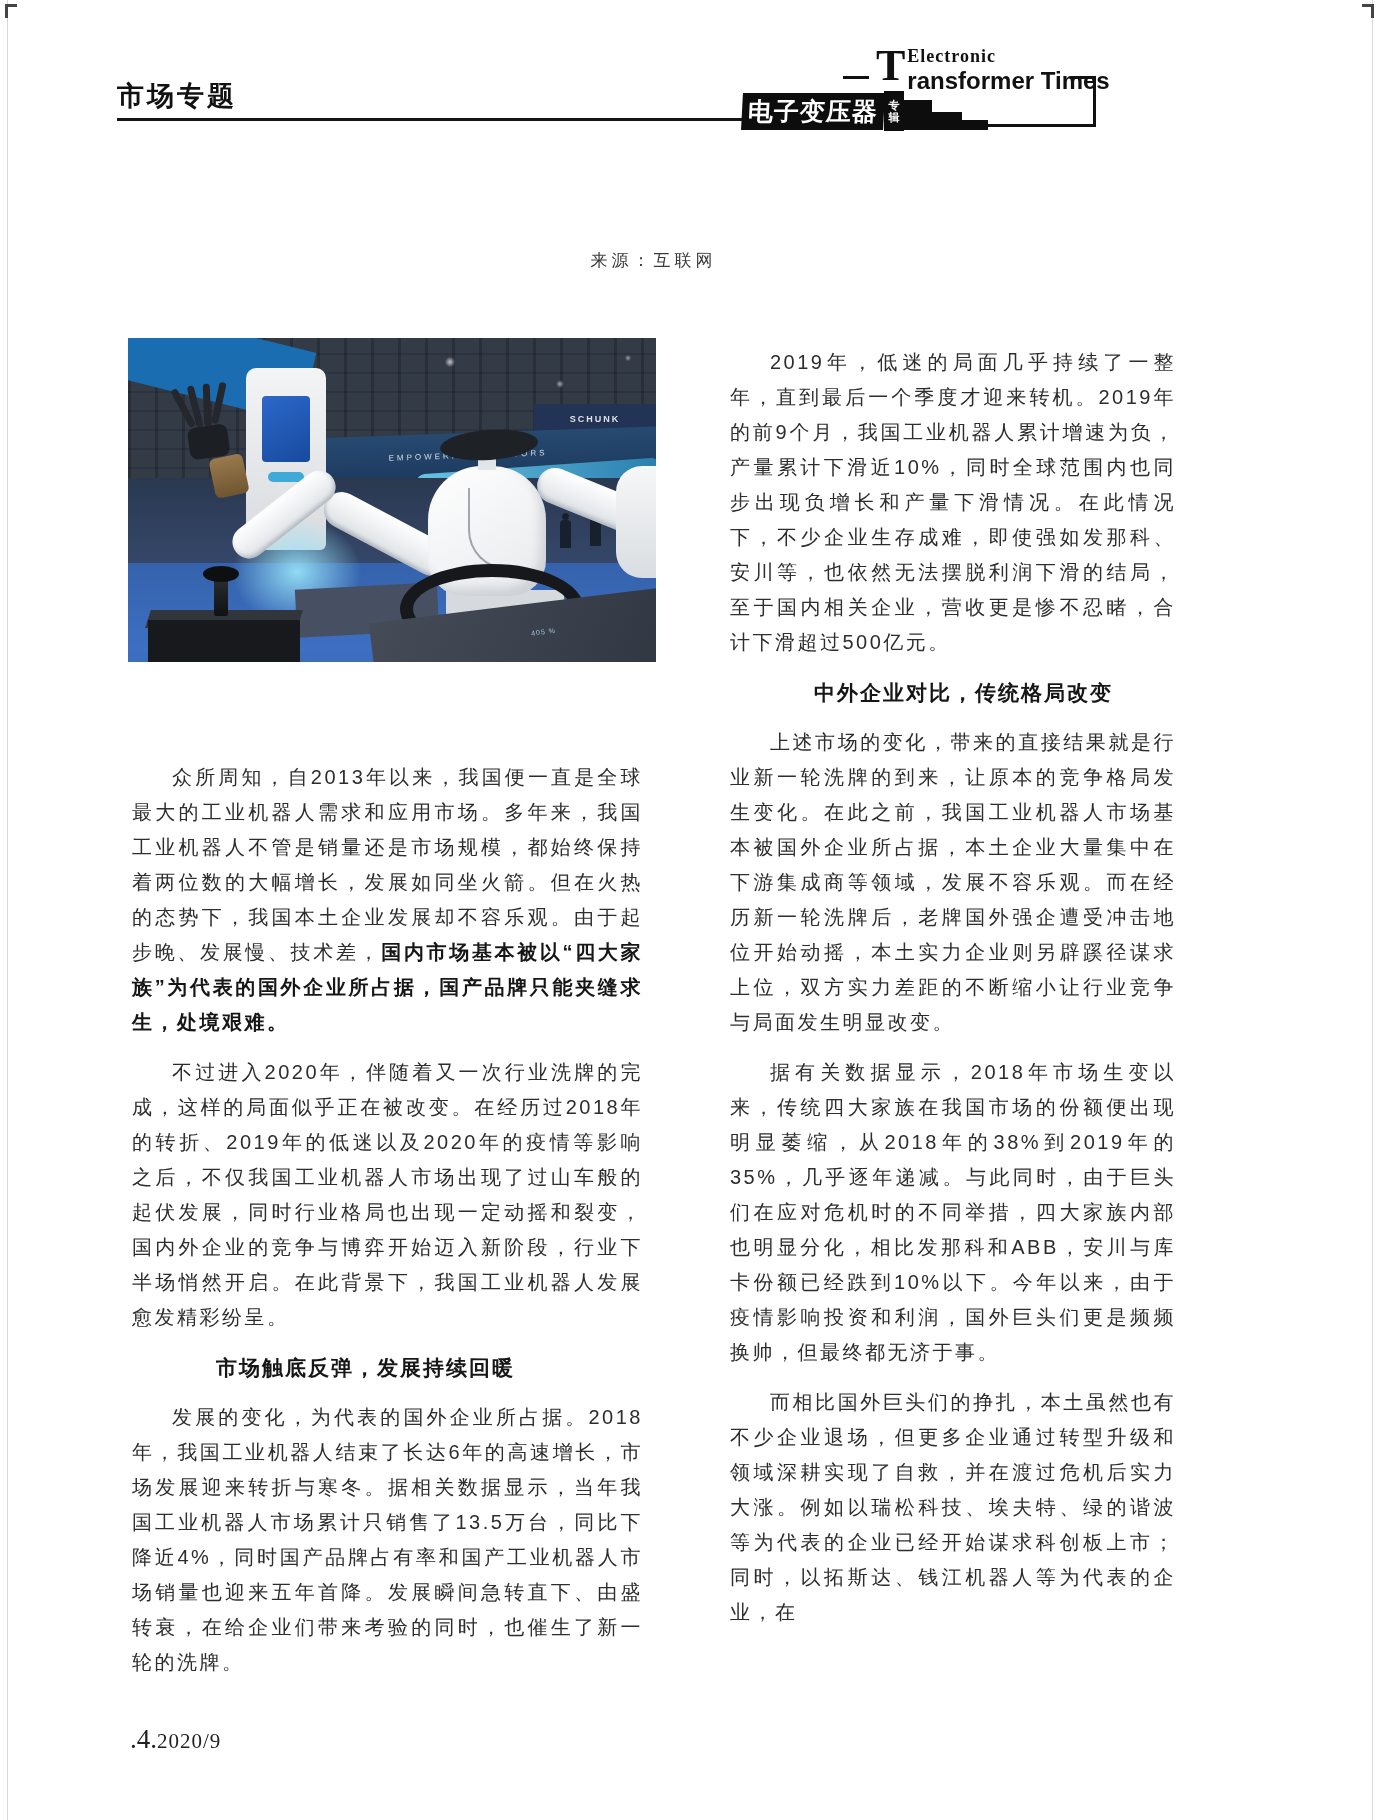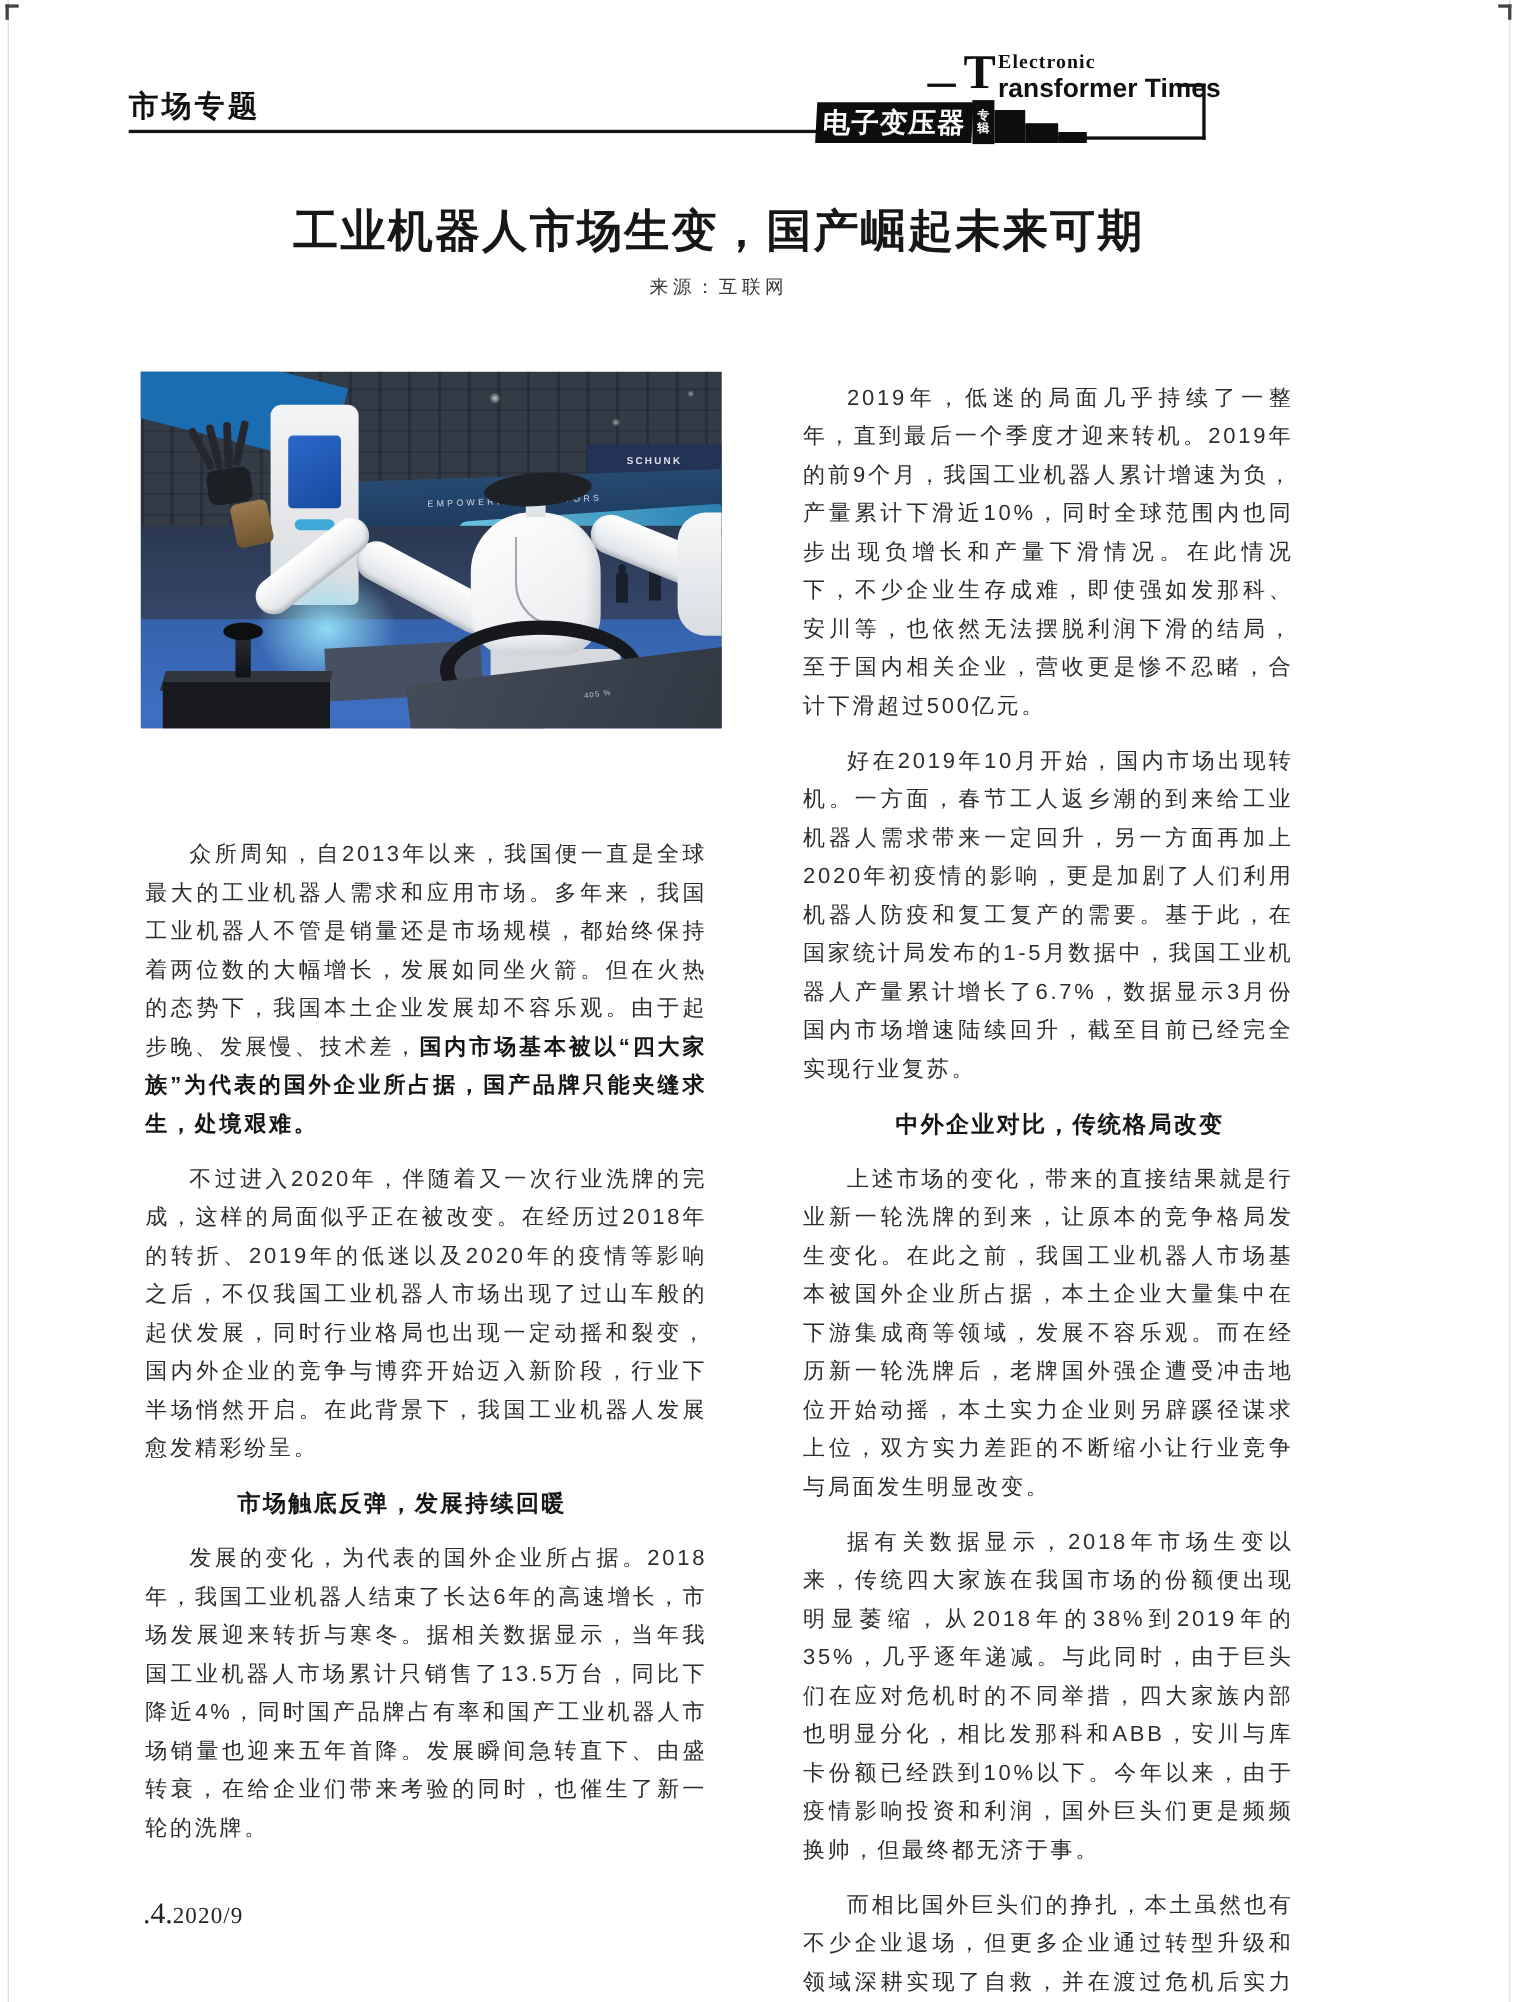--- a/index.html
+++ b/index.html
@@ -170,21 +170,20 @@
     <span>电子变压器</span>
   </div>
   <div class="cn-small">
     <span>专</span>
     <span>辑</span>
   </div>
   <div class="step step1"></div>
   <div class="step step2"></div>
   <div class="step step3"></div>
 
-  <div class="title">工业机器人市场生变，国产崛起未来可期</div>
   <div class="source">来源：互联网</div>
 
   <div class="photo">
     <div class="ph ph-ceiling"></div>
     <div class="ph ph-banner-tl"></div>
     <div class="ph ph-schunk">SCHUNK</div>
     <div class="ph ph-banner-mid">EMPOWERING  PERATORS</div>
     <div class="ph ph-swoosh"></div>
     <div class="ph ph-backwall"></div>
     <div class="ph ph-floor"></div>
@@ -227,21 +226,20 @@
 
   <div class="col col-left">
     <p><span>众所周知，自2013年以来，我国便一直是全球最大的工业机器人需求和应用市场。多年来，我国工业机器人不管是销量还是市场规模，都始终保持着两位数的大幅增长，发展如同坐火箭。但在火热的态势下，我国本土企业发展却不容乐观。由于起步晚、发展慢、技术差，</span><span class="boldseg">国内市场基本被以“四大家族”为代表的国外企业所占据，国产品牌只能夹缝求生，处境艰难。</span></p>
     <p>不过进入2020年，伴随着又一次行业洗牌的完成，这样的局面似乎正在被改变。在经历过2018年的转折、2019年的低迷以及2020年的疫情等影响之后，不仅我国工业机器人市场出现了过山车般的起伏发展，同时行业格局也出现一定动摇和裂变，国内外企业的竞争与博弈开始迈入新阶段，行业下半场悄然开启。在此背景下，我国工业机器人发展愈发精彩纷呈。</p>
     <p class="subhead sp-above">市场触底反弹，发展持续回暖</p>
     <p class="sp-below">发展的变化，为代表的国外企业所占据。2018年，我国工业机器人结束了长达6年的高速增长，市场发展迎来转折与寒冬。据相关数据显示，当年我国工业机器人市场累计只销售了13.5万台，同比下降近4%，同时国产品牌占有率和国产工业机器人市场销量也迎来五年首降。发展瞬间急转直下、由盛转衰，在给企业们带来考验的同时，也催生了新一轮的洗牌。</p>
   </div>
 
   <div class="col col-right">
     <p>2019年，低迷的局面几乎持续了一整年，直到最后一个季度才迎来转机。2019年的前9个月，我国工业机器人累计增速为负，产量累计下滑近10%，同时全球范围内也同步出现负增长和产量下滑情况。在此情况下，不少企业生存成难，即使强如发那科、安川等，也依然无法摆脱利润下滑的结局，至于国内相关企业，营收更是惨不忍睹，合计下滑超过500亿元。</p>
-    <p>好在2019年10月开始，国内市场出现转机。一方面，春节工人返乡潮的到来给工业机器人需求带来一定回升，另一方面再加上2020年初疫情的影响，更是加剧了人们利用机器人防疫和复工复产的需要。基于此，在国家统计局发布的1-5月数据中，我国工业机器人产量累计增长了6.7%，数据显示3月份国内市场增速陆续回升，截至目前已经完全实现行业复苏。</p>
     <p class="subhead sp-above">中外企业对比，传统格局改变</p>
     <p class="sp-below">上述市场的变化，带来的直接结果就是行业新一轮洗牌的到来，让原本的竞争格局发生变化。在此之前，我国工业机器人市场基本被国外企业所占据，本土企业大量集中在下游集成商等领域，发展不容乐观。而在经历新一轮洗牌后，老牌国外强企遭受冲击地位开始动摇，本土实力企业则另辟蹊径谋求上位，双方实力差距的不断缩小让行业竞争与局面发生明显改变。</p>
     <p>据有关数据显示，2018年市场生变以来，传统四大家族在我国市场的份额便出现明显萎缩，从2018年的38%到2019年的35%，几乎逐年递减。与此同时，由于巨头们在应对危机时的不同举措，四大家族内部也明显分化，相比发那科和ABB，安川与库卡份额已经跌到10%以下。今年以来，由于疫情影响投资和利润，国外巨头们更是频频换帅，但最终都无济于事。</p>
     <p>而相比国外巨头们的挣扎，本土虽然也有不少企业退场，但更多企业通过转型升级和领域深耕实现了自救，并在渡过危机后实力大涨。例如以瑞松科技、埃夫特、绿的谐波等为代表的企业已经开始谋求科创板上市；同时，以拓斯达、钱江机器人等为代表的企业，在</p>
   </div>
 
   <div class="footer">
     <span class="f-big">.4.</span><span class="f-small">2020/9</span>
   </div>
 </div>

